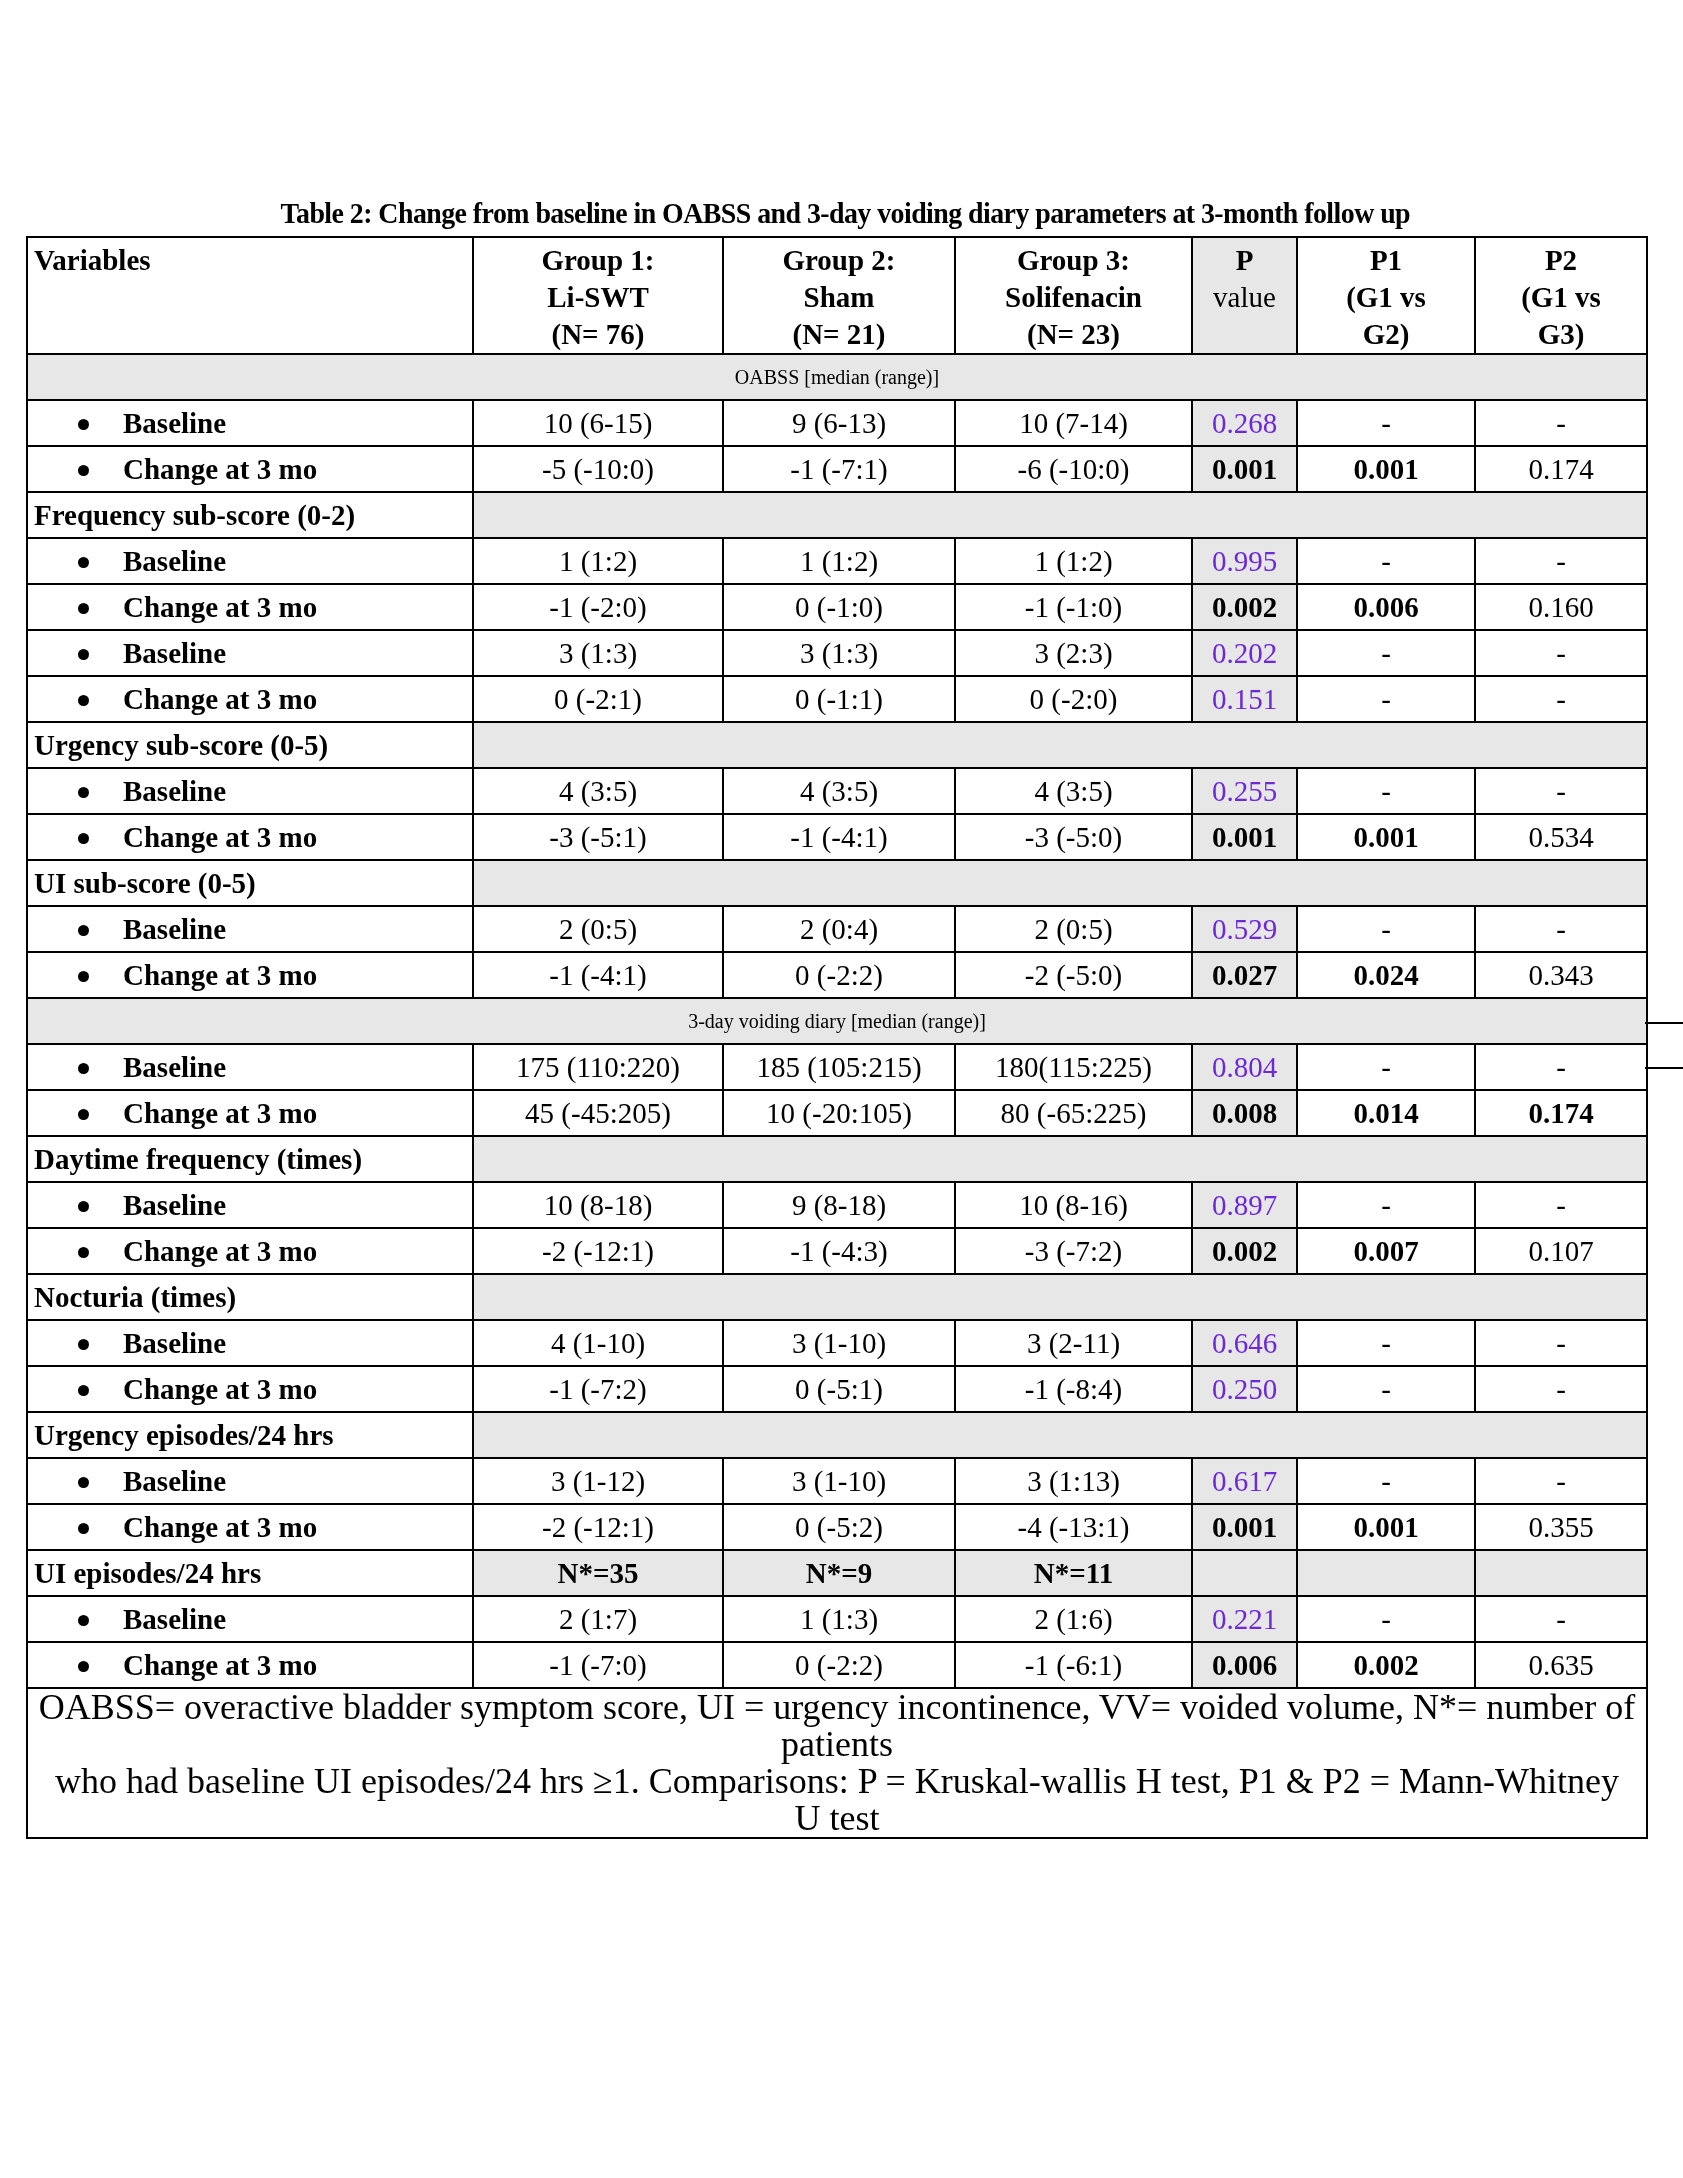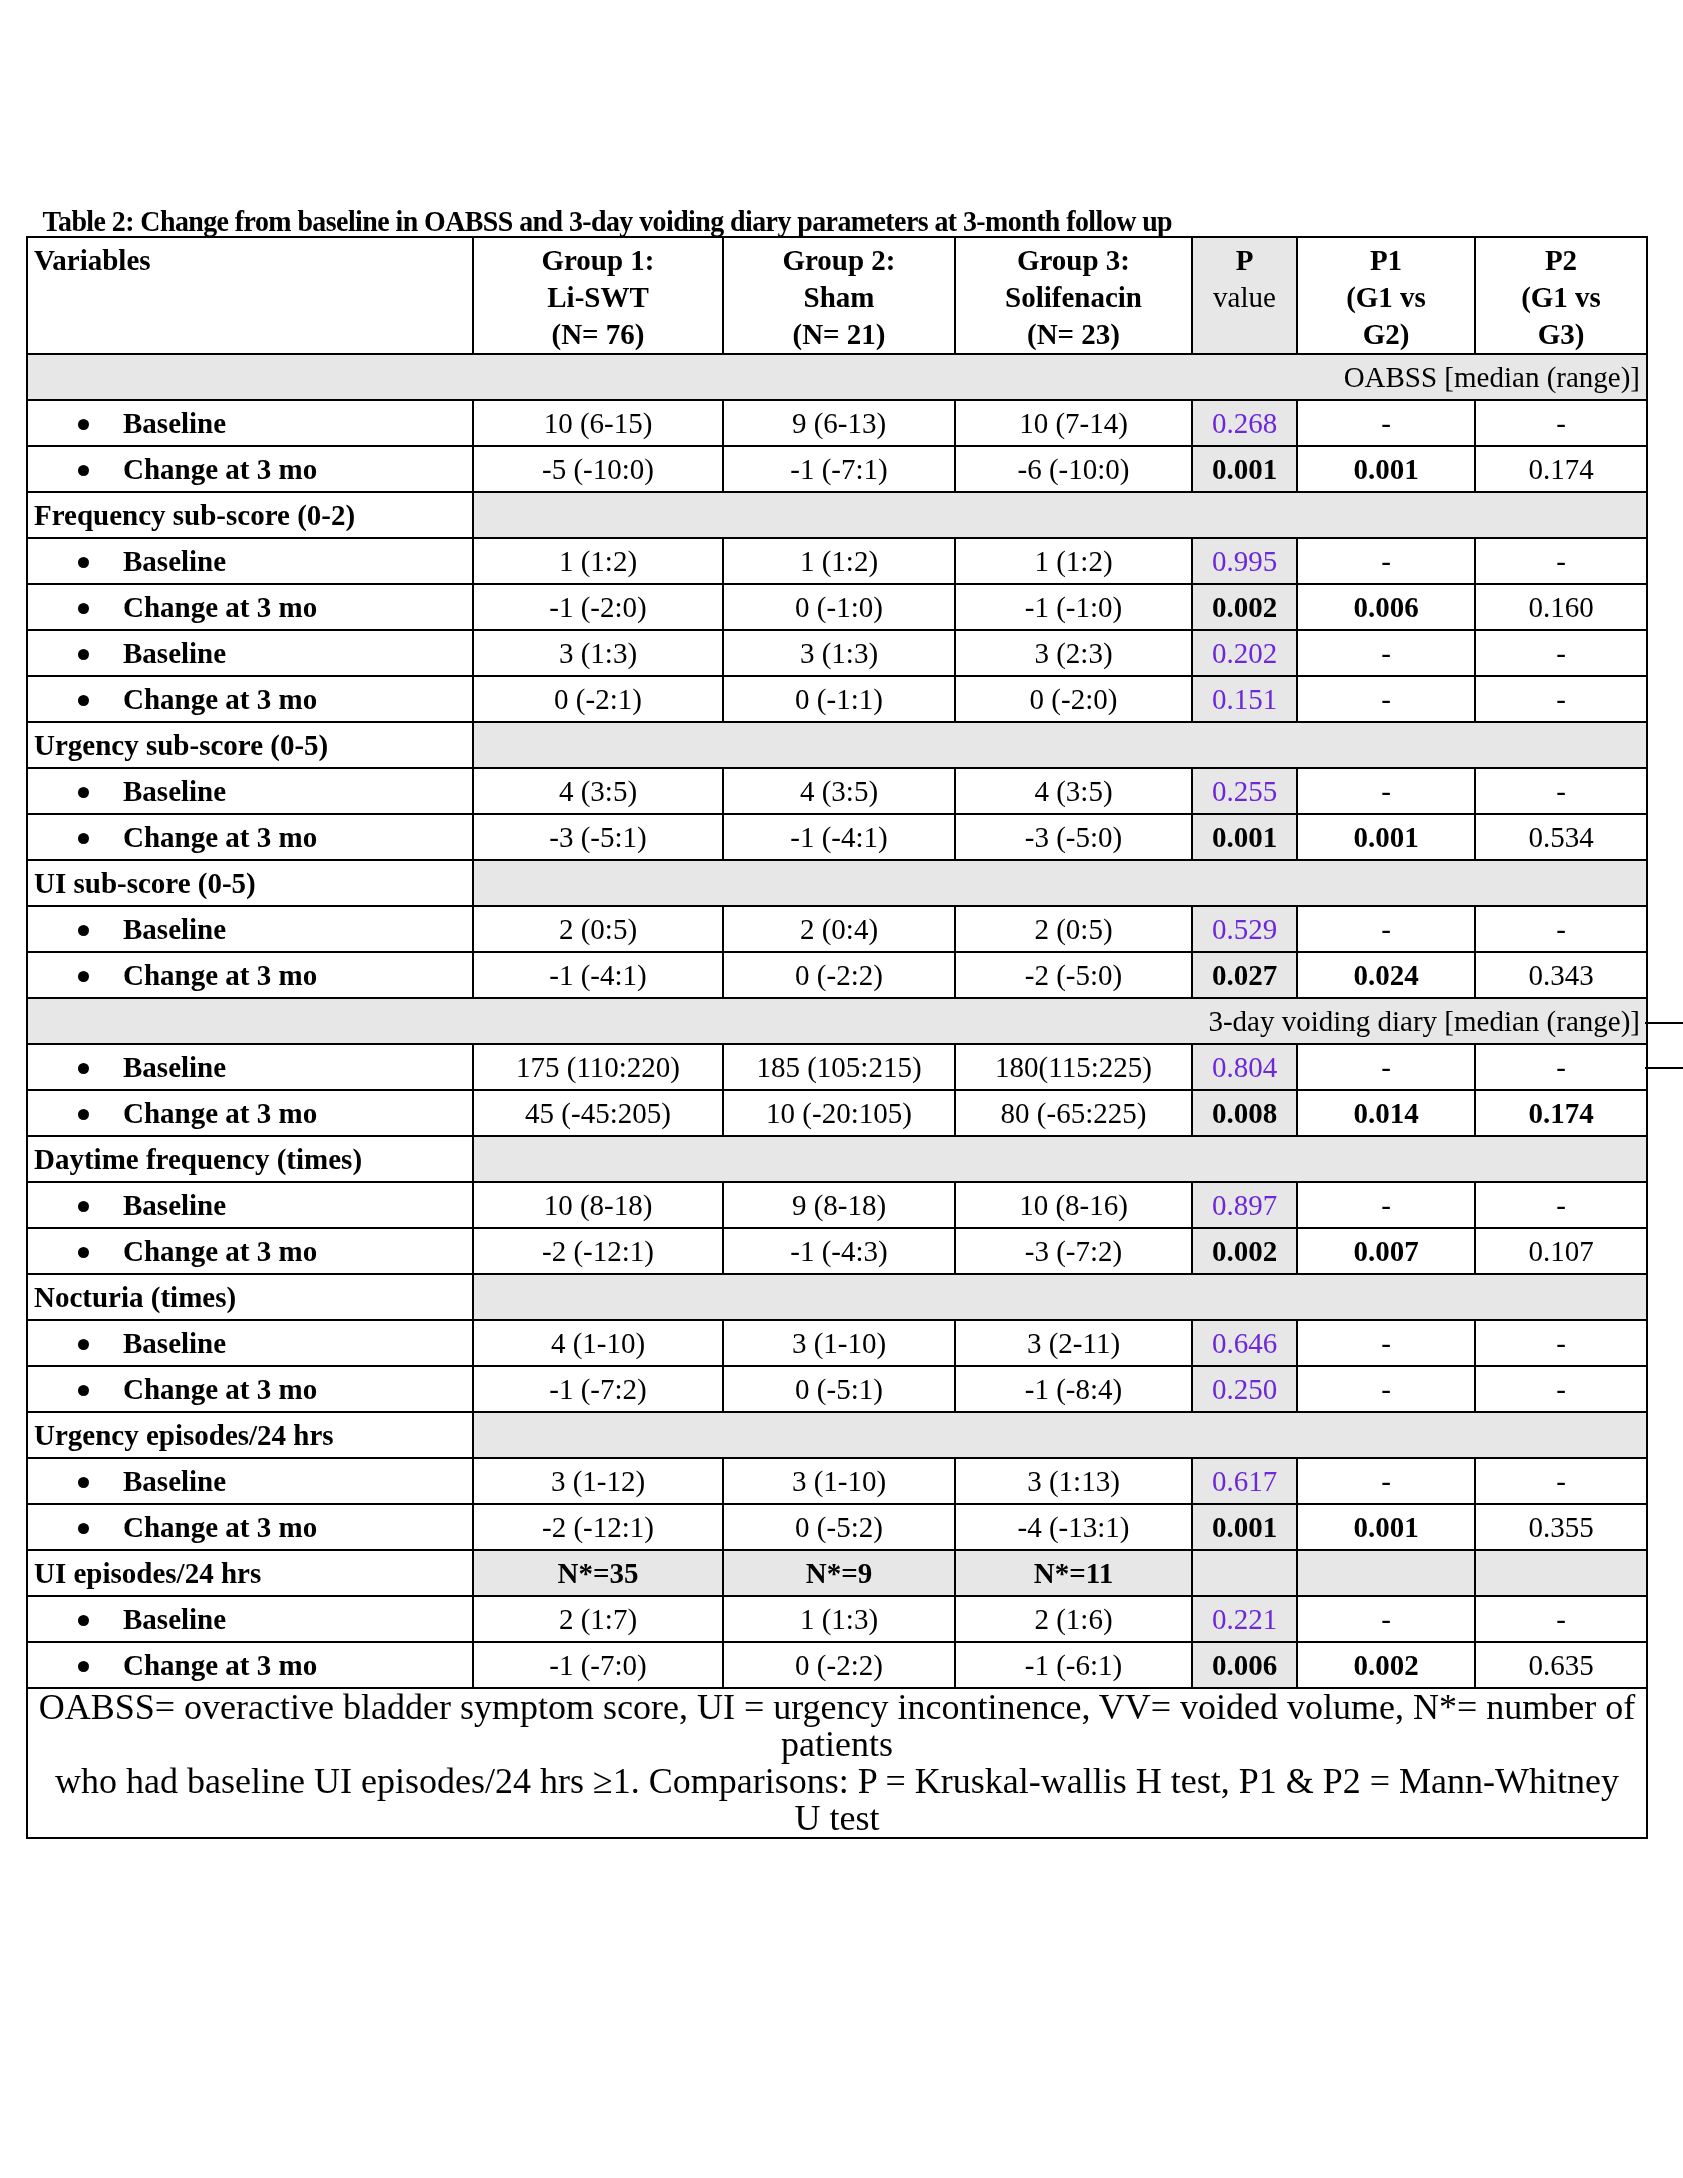--- a/index.html
+++ b/index.html
@@ -1,29 +1,29 @@
 <!DOCTYPE html>
 <html><head>
 <meta charset="utf-8">
 <style>
   html, body { margin:0; padding:0; background:#ffffff; }
   body { width:1683px; height:2178px; position:relative; font-family:"Liberation Serif","DejaVu Serif",serif; color:#000; }
-  .title { position:absolute; left:0; top:196px; width:1453px; text-align:left; font-weight:bold; font-size:30px; letter-spacing:-0.6px; line-height:34px;margin-top:8px; }
+  .title { position:absolute; left:0; top:196px; width:1453px; text-align:right; font-weight:bold; font-size:30px; letter-spacing:-0.6px; line-height:34px; }
   .title span { display:inline-block; transform:scaleX(0.93); transform-origin:center; }
   table.t { position:absolute; left:26px; top:236px; width:1620px; border-collapse:collapse; table-layout:fixed; font-size:29px; }
   table.t td { border:2px solid #000; padding:0 6px; height:44px; line-height:30px; text-align:center; vertical-align:middle; overflow:hidden; white-space:nowrap; }
   table.t tr.head td { height:111px; vertical-align:top; font-weight:bold; line-height:37px; padding-top:4px; white-space:normal; }
   table.t tr.head td.var { text-align:left; }
   td.var { text-align:left !important; font-weight:bold; }
   td.sub { padding-left:50px !important; }
   td.sub .dot { display:inline-block; width:11px; height:11px; border-radius:50%; background:#000; margin-right:34px; vertical-align:middle; position:relative; top:-2px; }
   .shade { background:#e7e7e7; }
   .pcol { background:#e7e7e7; color:#6d28d9; }
   .bold { font-weight:bold; color:#000; }
-  tr.section td { font-size:29px;text-align:right; }
+  tr.section td { font-size:20px; }
   tr.foot td { height:83px; line-height:37px; font-size:36px; white-space:normal; padding:0 10px; }
   .stub-right { position:absolute; left:1645px; width:38px; height:2px; background:#000; }
 </style>
 </head>
 <body>
 
 <div class="title"><span>Table 2: Change from baseline in OABSS and 3-day voiding diary parameters at 3-month follow up</span></div>
 
 <table class="t">
   <colgroup>

